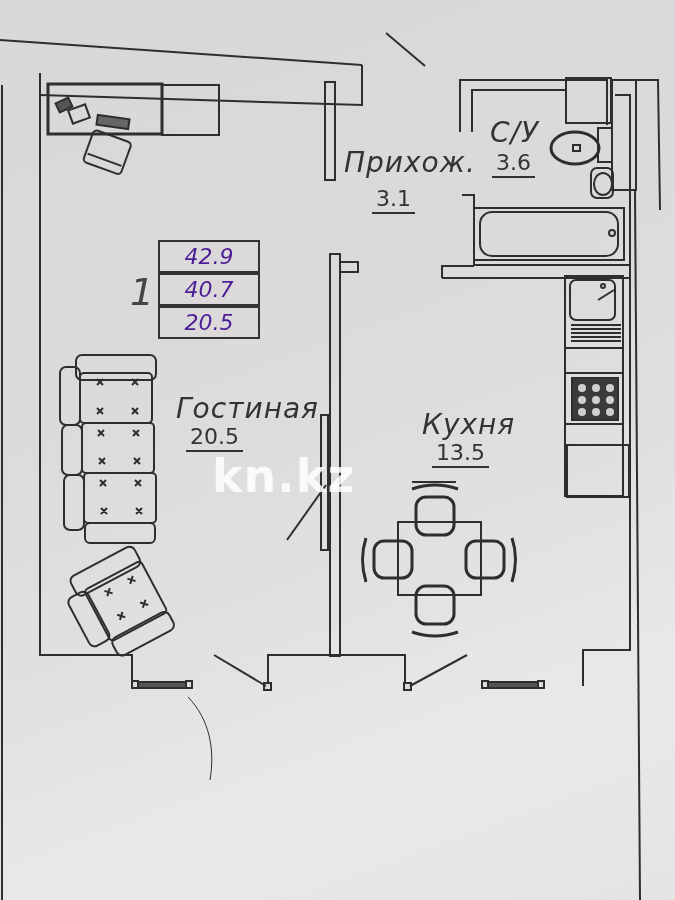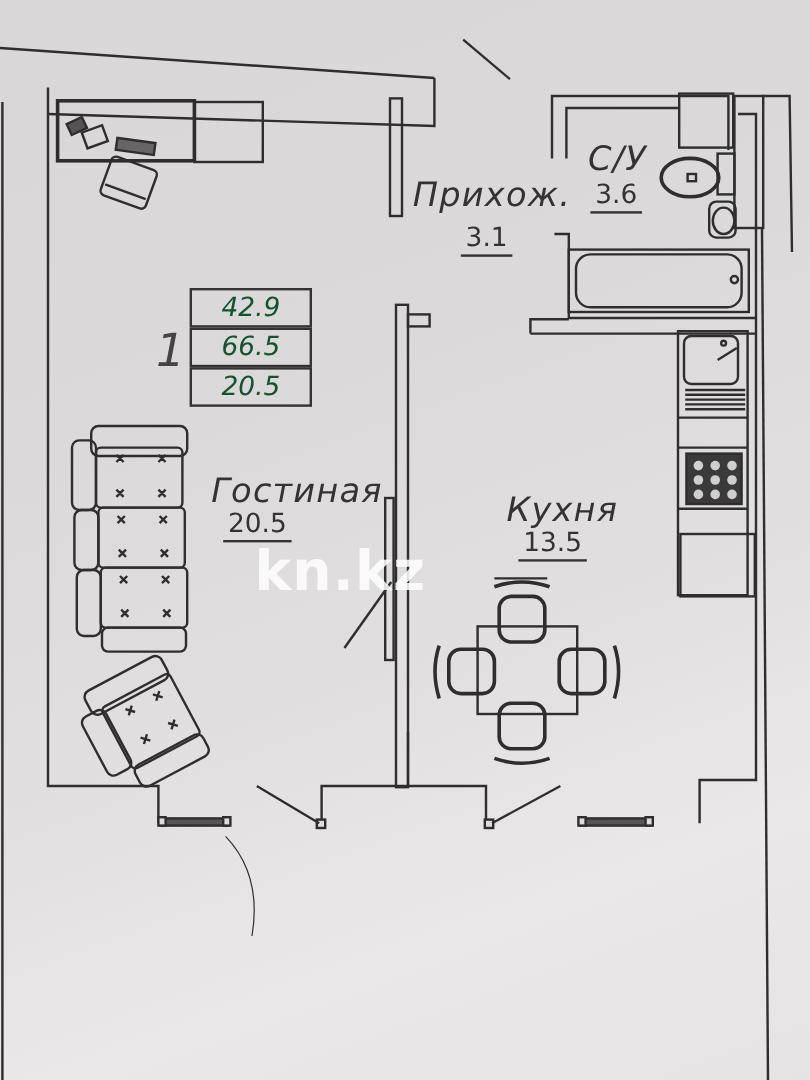--- a/index.html
+++ b/index.html
@@ -7,21 +7,21 @@
          font-family: "DejaVu Sans", sans-serif; }
   .paper { position:absolute; left:0; top:0; width:675px; height:900px;
            background: linear-gradient(160deg,#dad7d9 0%,#dcd9db 35%,#e2dfe1 60%,#ebe8ea 80%,#e6e3e5 100%); }
   svg { position:absolute; left:0; top:0; }
   .lbl { position:absolute; font-family:"DejaVu Sans", sans-serif; font-style:italic; color:#333;
          font-size:28px; letter-spacing:1px; white-space:nowrap; }
   .num { position:absolute; font-family:"DejaVu Sans", sans-serif; color:#333;
          font-size:22px; white-space:nowrap; border-bottom:2px solid #333; padding:0 4px 1px 4px; }
   .tbl-cell { position:absolute; left:158px; width:102px; height:33px; border:2px solid #333;
               box-sizing:border-box; font-family:"DejaVu Sans", sans-serif; font-style:italic;
-              font-size:22px; color:#14532d; text-align:center; line-height:29px; }
+              font-size:22px; color:#4c1d95; text-align:center; line-height:29px; }
   .rooms-count { position:absolute; left:130px; top:270px; font-family:"DejaVu Sans", sans-serif;
                  font-style:italic; font-size:38px; color:#444; }
   .watermark { position:absolute; left:212px; top:425px; font-family:"DejaVu Sans", sans-serif;
                font-size:46px; font-weight:bold; color:rgba(255,255,255,0.85); letter-spacing:1px;margin-top:24px; }
 </style>
 </head>
 <body>
 
 <div class="paper"></div>
 
@@ -151,25 +151,25 @@
     <rect x="374" y="541" width="38" height="37" rx="10"></rect>
     <path d="M366,538 q-7,21 0,44"></path>
     <rect x="466" y="541" width="38" height="37" rx="10"></rect>
     <path d="M512,538 q7,21 0,44"></path>
   </g>
   <line x1="412" y1="482" x2="456" y2="482"></line>
 </svg>
 
 <div class="rooms-count">1</div>
 <div class="tbl-cell" style="top:240px">42.9</div>
-<div class="tbl-cell" style="top:273px">66.5</div>
+<div class="tbl-cell" style="top:273px">40.7</div>
 <div class="tbl-cell" style="top:306px">20.5</div>
 
 <div class="lbl" style="left:344px;top:146px">Прихож.</div>
-<div class="num" style="left:384px;top:186px">3.1</div>
+<div class="num" style="left:372px;top:186px">3.1</div>
 
 <div class="lbl" style="left:490px;top:116px">С/У</div>
 <div class="num" style="left:492px;top:150px">3.6</div>
 
 <div class="lbl" style="left:176px;top:392px">Гостиная</div>
 <div class="num" style="left:186px;top:424px">20.5</div>
 
 <div class="lbl" style="left:422px;top:408px">Кухня</div>
 <div class="num" style="left:432px;top:440px">13.5</div>
 

